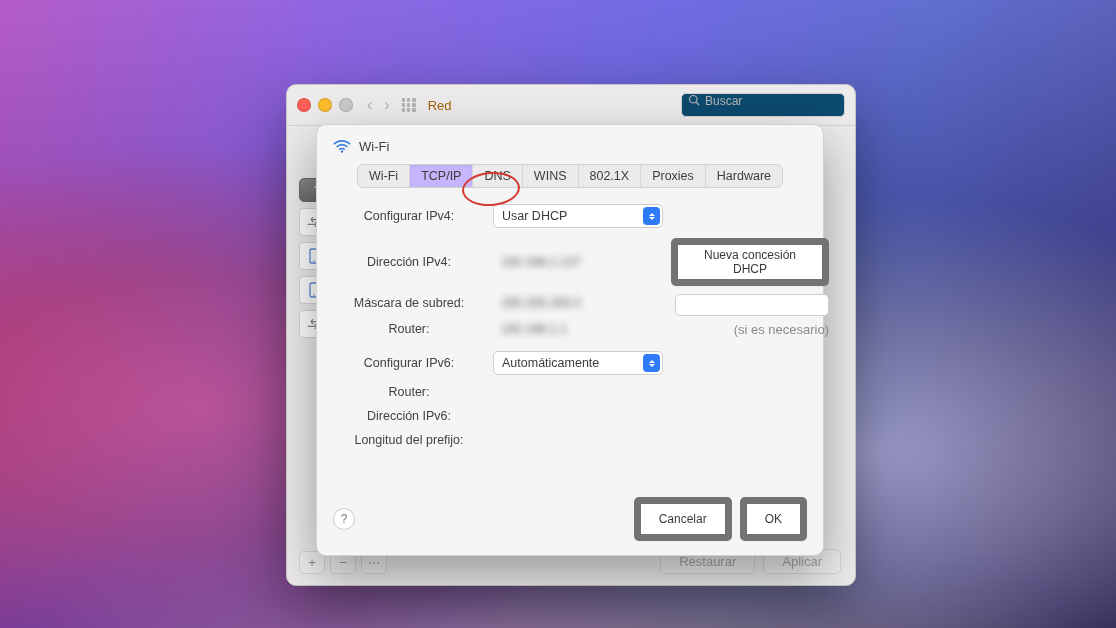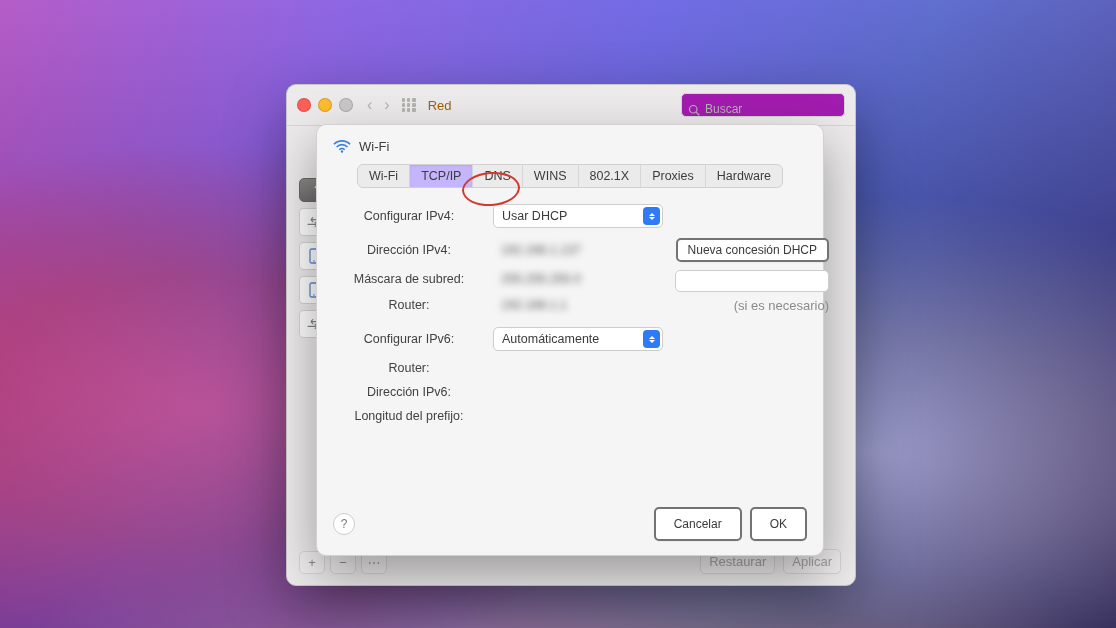--- a/index.html
+++ b/index.html
@@ -14,53 +14,53 @@
 .win{position:absolute;left:286px;top:84px;width:568px;height:500px;border-radius:10px;background:#eceaea;border:1px solid #c8c5c5;box-shadow:0 24px 60px rgba(0,0,0,.35)}
 .titlebar{height:40px;display:flex;align-items:center;border-bottom:1px solid #d7d4d4;padding:0 10px;gap:10px;border-radius:10px 10px 0 0;background:#eceaea}
 .traffic{display:flex;gap:7px;align-items:center}
 .dot{width:12px;height:12px;border-radius:50%;border:.5px solid rgba(0,0,0,.15)}
 .dot.r{background:#ff5f57}.dot.y{background:#febc2e}.dot.g{background:#c9c7c7}
 .nav-arrows{display:flex;gap:12px;color:#b4b1b1;font-size:16px;margin-left:4px}
 .nav-arrows span{cursor:default}
 .grid-icon{width:14px;height:14px;display:grid;grid-template-columns:repeat(3,1fr);grid-template-rows:repeat(3,1fr);gap:1.5px;margin:0 2px}
 .grid-icon i{background:#b4b1b1;border-radius:1px;display:block}
 .pw-title{font-weight:400;color:#a16207}
-.search{margin-left:auto;width:150px;height:22px;border:1px solid #d6d3d3;border-radius:5px;background:#a21caf;display:flex;align-items:flex-end;padding:0 6px;color:#b6b3b3}
+.search{margin-left:auto;width:150px;height:22px;border:1px solid #d6d3d3;border-radius:5px;background:#0c4a6e;display:flex;align-items:flex-start;padding:0 6px;color:#b6b3b3}
 .search svg{flex:none}
 .search span{margin-left:5px;font-size:12px}
 .pw-body{position:relative;height:calc(100% - 40px)}
 .svc-list{position:absolute;left:12px;top:52px;width:30px}
 .svc-item{width:28px;height:26px;border:1px solid #d6d3d3;background:#fff;border-radius:4px;margin-bottom:6px;display:flex;align-items:center;justify-content:center;color:#7d7a7a}
 .svc-item.sel{background:linear-gradient(#8a8787,#6f6c6c);border-color:#6a6767;color:#fff}
 .svc-dev{color:#5b8bd5}
 .pw-buttons{position:absolute;left:12px;bottom:12px;display:flex;gap:5px}
 .pw-btn{width:24px;height:21px;border:1px solid #d7d4d4;border-radius:5px;background:#f0eeee;display:flex;align-items:center;justify-content:center;color:#8b8888}
 .pw-act{position:absolute;right:14px;bottom:12px;display:flex;gap:8px}
-.ghost-btn{border:1px solid #d7d4d4;background:#efeded;color:#a5a2a2;border-radius:5px;padding:4px 8px;font-size:13px}
+.ghost-btn{border:1px solid #d7d4d4;background:#efeded;color:#a5a2a2;border-radius:5px;padding:4px 18px;font-size:13px}
 
 .sheet{position:absolute;left:316px;top:124px;width:508px;height:432px;background:#f6f5f5;border:1px solid #d3d0d0;border-radius:10px;box-shadow:0 20px 50px rgba(0,0,0,.35);box-sizing:border-box;padding:14px 16px}
 .sheet-head{display:flex;align-items:center;gap:8px;margin-bottom:10px}
 .sheet-head svg{flex:none}
 .sheet-head span{font-size:13px;color:#3d3d3d}
 .tabs{display:flex;justify-content:center;margin:4px 0 16px}
 .tabbar{display:flex;border:1px solid #d3d0d0;border-radius:6px;background:#ecebeb;overflow:hidden;position:relative;z-index:1}
 .tab{padding:4px 11px;font-size:12.5px;color:#3d3d3d;border-right:1px solid #d8d5d5;cursor:default}
 .tab:last-child{border-right:none}
 .tab.act{background:#c4b5fd;box-shadow:0 1px 2px rgba(0,0,0,.08) inset}
 .circle-ann{position:absolute;left:145px;top:47px;width:54px;height:30px;border:2px solid #d23a2f;border-radius:50%;transform:rotate(-4deg);z-index:3;pointer-events:none}
 .form{display:grid;grid-template-columns:152px 170px 158px;row-gap:10px;column-gap:8px;align-items:center}
 .lbl{text-align:center;font-size:12.5px;color:#424242}
 .sel{position:relative;border:1px solid #cfcccc;border-radius:5px;background:#fff;height:22px;display:flex;align-items:center;padding:0 22px 0 8px;font-size:12.5px}
 .sel .chev{position:absolute;right:2px;top:2px;width:17px;height:18px;border-radius:4px;background:#2f7af6;display:flex;flex-direction:column;align-items:center;justify-content:center;gap:1px}
 .sel .chev::before,.sel .chev::after{content:"";width:0;height:0;border-left:3px solid transparent;border-right:3px solid transparent}
 .sel .chev::before{border-bottom:3.5px solid #fff}
 .sel .chev::after{border-top:3.5px solid #fff}
 .val{font-size:12.5px;color:#3d3d3d;padding-left:8px}
 .blur{filter:blur(3.5px);color:#555}
-.btn{border:2px solid #737373;border-radius:5px;background:#fff;padding:3px 10px;font-size:12px;text-align:center;box-shadow:0 1px 1px rgba(0,0,0,.04)}
+.btn{border:7px solid #737373;border-radius:5px;background:#fff;padding:3px 10px;font-size:12px;text-align:center;box-shadow:0 1px 1px rgba(0,0,0,.04)}
 .side-stack{display:flex;flex-direction:column;align-items:flex-end;gap:6px}
 .inp{border:1px solid #cfcccc;border-radius:5px;background:#fff;height:20px;width:152px}
 .hint{font-size:13px;color:#8d8a8a}
 .sheet-foot{position:absolute;left:16px;right:16px;bottom:14px;display:flex;align-items:center}
 .help{width:20px;height:20px;border:1px solid #cfcccc;border-radius:50%;display:flex;align-items:center;justify-content:center;color:#7c7979;background:#fff;font-size:12px}
 .foot-btns{margin-left:auto;display:flex;gap:8px}
 .foot-btns .btn{padding:8px 18px}
 </style>
 </head>
 <body>

